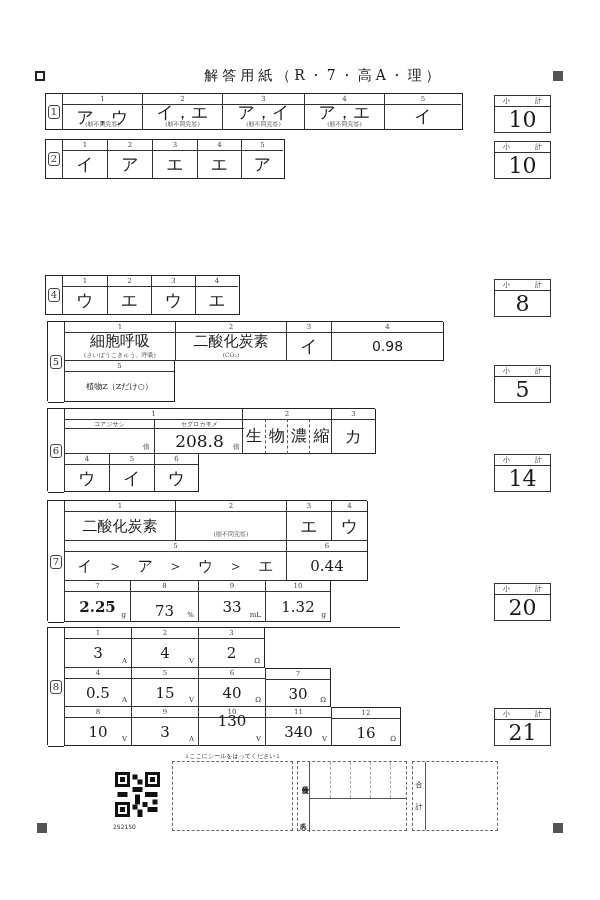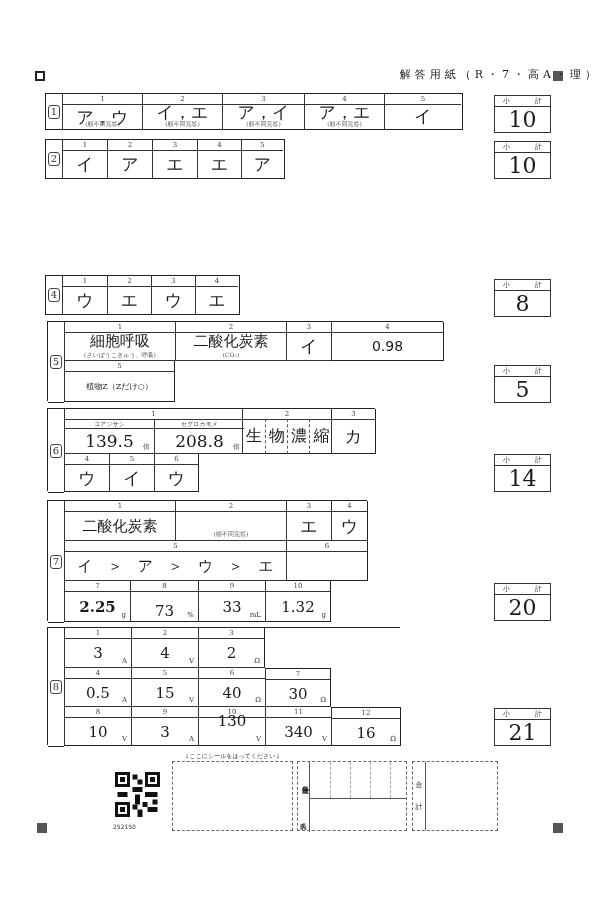--- a/index.html
+++ b/index.html
@@ -23,21 +23,21 @@
     position: absolute; left: 0; right: 0; display: flex; align-items: center; justify-content: center;
     font-size: 17px;
   }
   .sub { position: absolute; left: 0; right: 0; text-align: center; font-size: 6px; color: #555; }
   .unit { position: absolute; right: 4px; bottom: 2px; font-size: 7px; color: #333; }
   .score { position: absolute; width: 57px; height: 38px; border: 1.5px solid #333; box-sizing: border-box; }
   .score .sh { height: 10px; border-bottom: 1px solid #333; font-size: 7px; line-height: 10px; display: flex; justify-content: space-between; padding: 0 8px; color: #444; }
   .score .sv { text-align: center; font-size: 22px; line-height: 26px; }
   .corner { position: absolute; width: 10px; height: 10px; background: #555; }
   .corner.hollow { background: #fff; border: 2px solid #222; box-sizing: border-box; }
-  .title { position: absolute; top: 67px; left: 0; right: 0; text-align: right; font-size: 11px; letter-spacing: 4px; margin-left: 48px; }
+  .title { position: absolute; top: 67px; left: 0; right: 0; text-align: center; font-size: 14px; letter-spacing: 4px; margin-left: 48px; }
   .dotted { border-style: dashed !important; }
 </style>
 </head>
 <body>
 
 <div class="corner hollow" style="left:35px;top:71px;"></div>
 <div class="corner" style="left:553px;top:71px;"></div>
 <div class="corner" style="left:37px;top:823px;"></div>
 <div class="corner" style="left:553px;top:823px;"></div>
 
@@ -179,21 +179,20 @@
 
 <div class="tbl" style="left:47px;top:408px;width:328px;height:83px;border-right:none;border-bottom:none;">
   <div class="qnum" style="left:0;top:0;width:16px;height:83px;border-bottom:1.5px solid #222;">
       <span>6</span>
     </div>
 
   <div class="cell" style="left:16px;top:0;width:178px;height:45px;border-bottom:1px solid #333;">
     <div class="hdr">1</div>
     <div class="abs" style="left:0;top:10px;width:89px;height:35px;">
       <div class="abs" style="left:0;right:0;top:0;height:9px;border-bottom:1px solid #333;font-size:6px;line-height:9px;text-align:center;color:#444;">コアジサシ</div>
-      <div class="val" style="top:9px;height:26px;">139.5</div>
       <div class="unit">倍</div>
     </div>
     <div class="abs" style="left:89px;top:10px;width:89px;height:35px;border-left:1px solid #333;">
       <div class="abs" style="left:0;right:0;top:0;height:9px;border-bottom:1px solid #333;font-size:6px;line-height:9px;text-align:center;color:#444;">セグロカモメ</div>
       <div class="val" style="top:9px;height:26px;text-align:center;">208.8</div>
       <div class="unit">倍</div>
     </div>
   </div>
 
   <div class="cell" style="left:194px;top:0;width:89px;height:45px;border-bottom:1.5px solid #222;">
@@ -249,20 +248,21 @@
   <div class="cell" style="left:283px;top:0;width:37px;height:40px;border-bottom:1px solid #333;border-right:1.5px solid #222;">
     <div class="hdr">4</div>
     <div class="val" style="top:10px;height:30px;">ウ</div>
   </div>
   <div class="cell" style="left:16px;top:40px;width:222px;height:40px;border-bottom:1px solid #333;">
     <div class="hdr">5</div>
     <div class="val" style="top:10px;height:30px;font-size:15px;">イ　＞　ア　＞　ウ　＞　エ</div>
   </div>
   <div class="cell" style="left:238px;top:40px;width:82px;height:40px;border-bottom:1.5px solid #222;border-right:1.5px solid #222;">
     <div class="hdr">6</div>
+    <div class="val" style="top:10px;height:30px;font-size:15px;">0.44</div>
   </div>
   <div class="cell" style="left:16px;top:80px;width:66px;height:41px;border-bottom:1.5px solid #222;">
     <div class="hdr">7</div>
     <div class="val" style="top:10px;height:31px;font-size:15px;font-weight:bold;">2.25</div>
     <div class="unit">g</div>
   </div>
   <div class="cell" style="left:82px;top:80px;width:68px;height:41px;border-bottom:1.5px solid #222;">
     <div class="hdr">8</div>
     <div class="val" style="top:10px;height:39px;font-size:15px;">73</div>
     <div class="unit">%</div>

